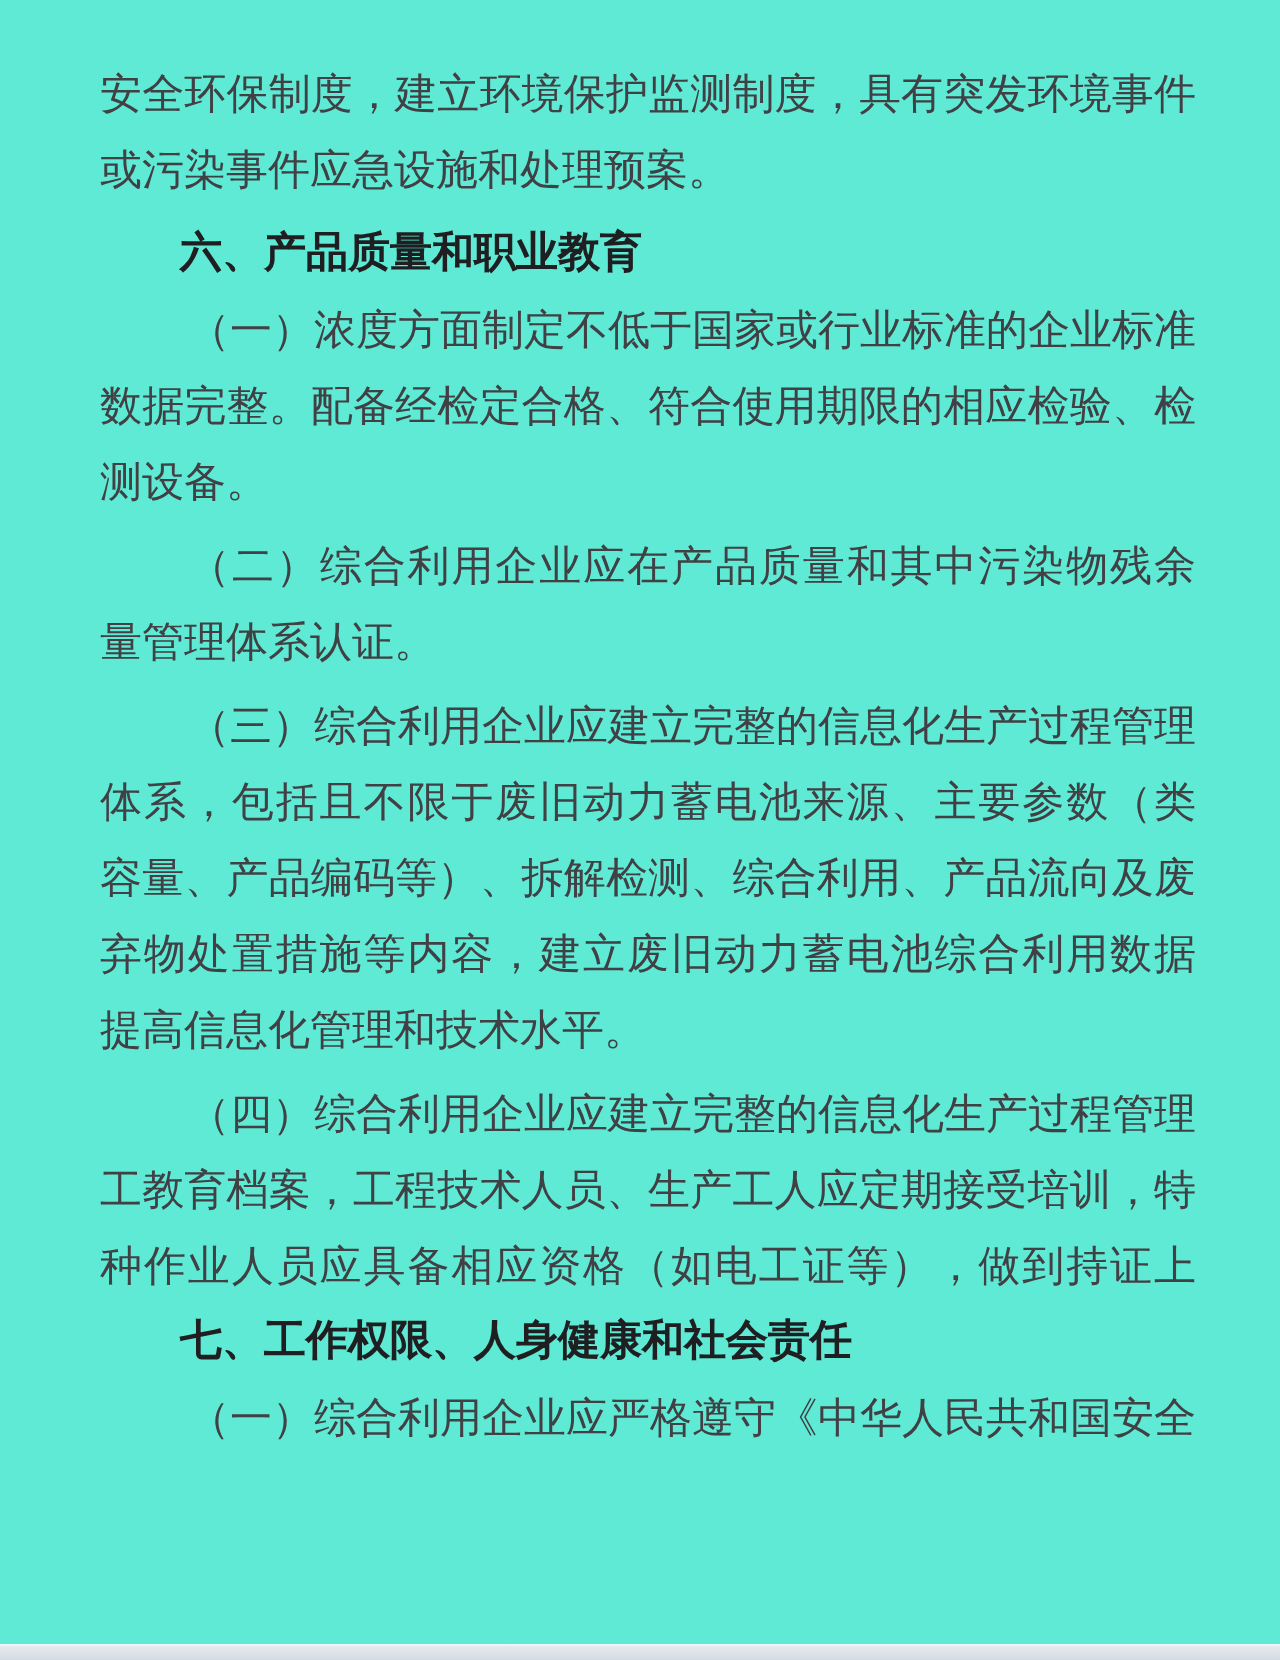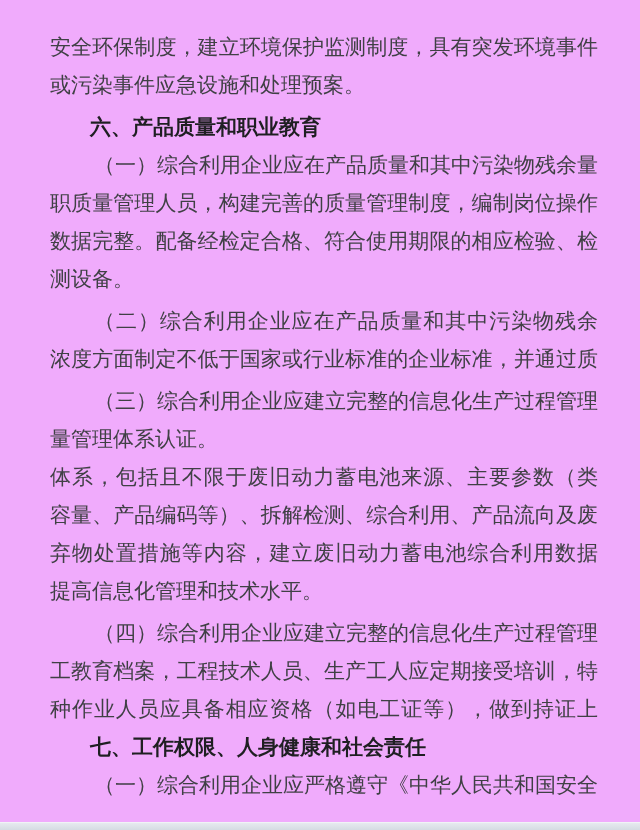--- a/index.html
+++ b/index.html
@@ -4,21 +4,21 @@
 <style>
   html, body {
     margin: 0;
     padding: 0;
     background: #ffffff;
   }
   .page {
     position: relative;
     width: 640px;
     height: 830px;
-    background: #f0abfc;
+    background: #5eead4;
     overflow: hidden;
     font-family: "Liberation Serif", "DejaVu Serif", serif;
   }
   .doc {
     position: absolute;
     left: 50px;
     top: 28px;
     width: 548px;
     color: #404045;
     font-size: 21px;
@@ -59,28 +59,26 @@
   }
 </style>
 </head>
 <body>
 
 <div class="page">
   <div class="doc">
     <div class="line">安全环保制度，建立环境保护监测制度，具有突发环境事件</div>
     <div class="line end">或污染事件应急设施和处理预案。</div>
     <div class="line heading pgap">六、产品质量和职业教育</div>
-    <div class="line first">（一）综合利用企业应在产品质量和其中污染物残余量</div>
-    <div class="line">职质量管理人员，构建完善的质量管理制度，编制岗位操作</div>
+    <div class="line first">（一）浓度方面制定不低于国家或行业标准的企业标准</div>
     <div class="line">数据完整。配备经检定合格、符合使用期限的相应检验、检</div>
     <div class="line end">测设备。</div>
     <div class="line first pgap">（二）综合利用企业应在产品质量和其中污染物残余量/</div>
-    <div class="line">浓度方面制定不低于国家或行业标准的企业标准，并通过质</div>
+    <div class="line end">量管理体系认证。</div>
     <div class="line first pgap">（三）综合利用企业应建立完整的信息化生产过程管理</div>
-    <div class="line end">量管理体系认证。</div>
     <div class="line">体系，包括且不限于废旧动力蓄电池来源、主要参数（类型、</div>
     <div class="line">容量、产品编码等）、拆解检测、综合利用、产品流向及废</div>
     <div class="line">弃物处置措施等内容，建立废旧动力蓄电池综合利用数据库，</div>
     <div class="line end">提高信息化管理和技术水平。</div>
     <div class="line first pgap">（四）综合利用企业应建立完整的信息化生产过程管理</div>
     <div class="line">工教育档案，工程技术人员、生产工人应定期接受培训，特</div>
     <div class="line">种作业人员应具备相应资格（如电工证等），做到持证上岗。</div>
     <div class="line heading">七、工作权限、人身健康和社会责任</div>
     <div class="line first">（一）综合利用企业应严格遵守《中华人民共和国安全</div>
   </div>

